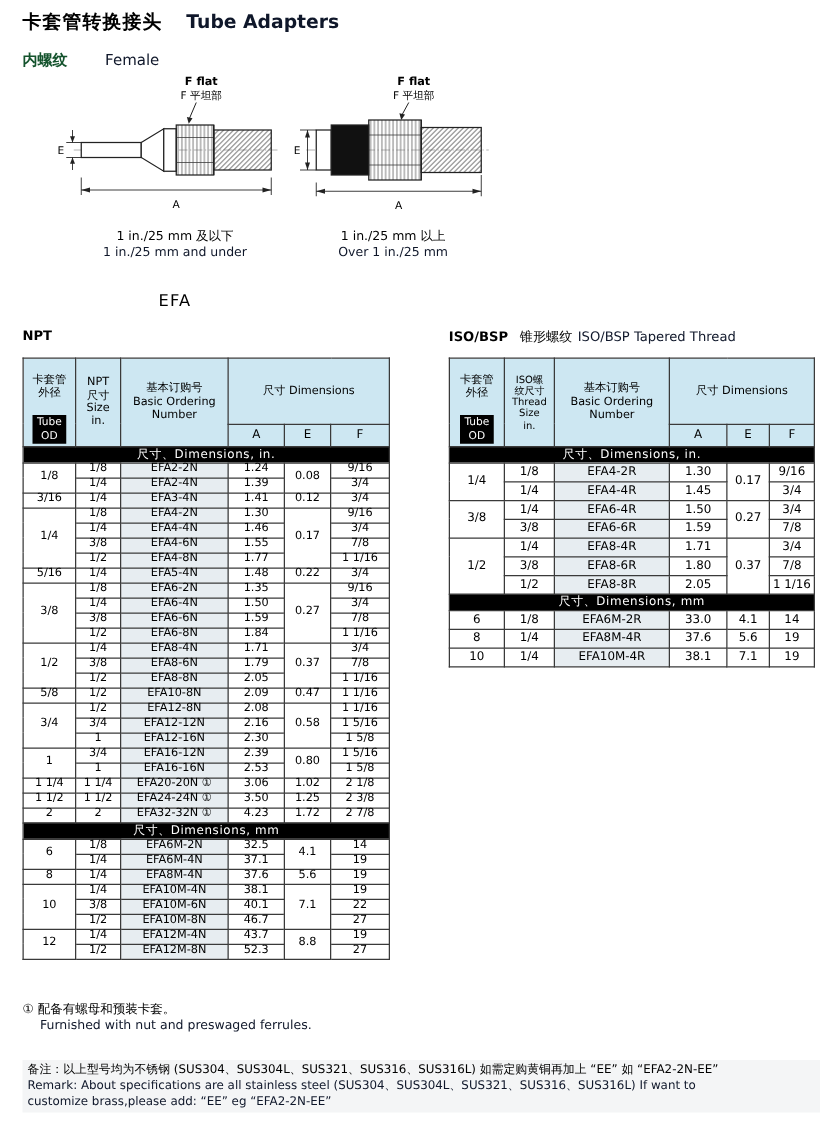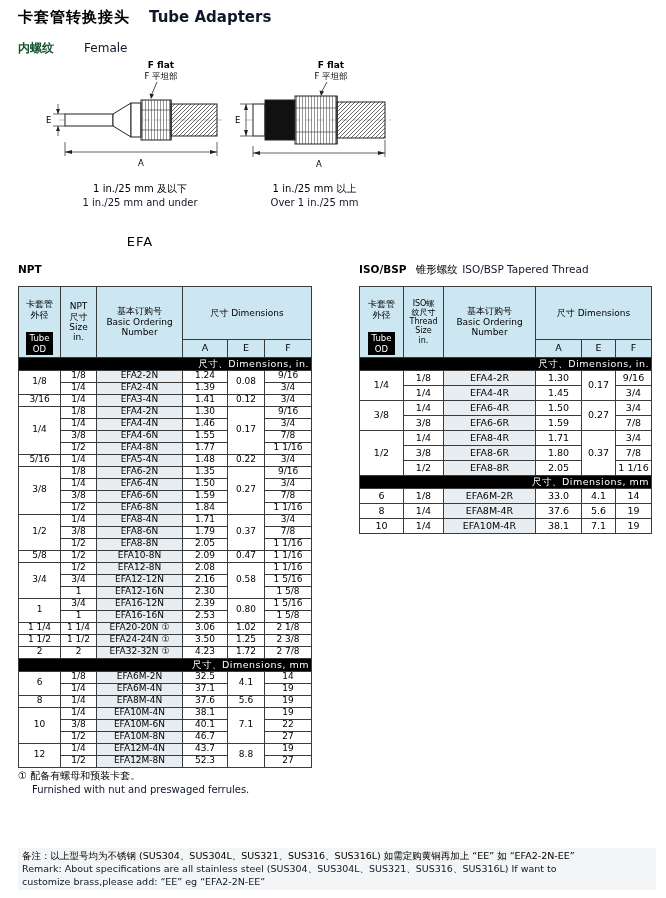--- a/index.html
+++ b/index.html
@@ -36,24 +36,24 @@
   thead th { background:#cde7f2; font-weight:normal; font-size:9px; line-height:1.15;
              white-space:pre-line; padding:2px 1px; }
   thead tr:first-child th { height:46px; }
   thead tr:last-child th { height:14px; font-size:9.5px; }
   .iso thead th.c2 { font-size:8px; }
   .revbox { display:inline-block; background:#000; color:#fff; font-size:8.5px;
             line-height:1.2; padding:1px 4px; margin-top:2px; white-space:pre-line; }
   .hz { display:block; white-space:pre-line; }
   .npt td { height:12px; font-size:9px; line-height:1.1; padding:0 2px; }
   .iso td { height:15px; font-size:9.5px; line-height:1.1; padding:0 2px; }
-  td.secbar { background:#000; color:#fff; font-size:9.5px; height:13px; letter-spacing:0.5px;text-align:right; }
+  td.secbar { background:#000; color:#fff; font-size:9.5px; height:13px; letter-spacing:0.5px; }
   td.numc { background:#e7edf1; }
 
-  .footnote { position:absolute; left:18px; top:769px; font-size:10px; }
+  .footnote { position:absolute; left:18px; top:800px; font-size:10px; }
   .footnote .fn-en { margin-left:14px; margin-top:1px; }
   .remark { position:absolute; left:18px; top:848px; width:638px; font-size:9.5px;
             line-height:1.35; background:#f4f5f6; padding:2px 4px; }
 
   svg text { font-family:"DejaVu Sans","Liberation Sans",sans-serif; }
 </style>
 </head>
 <body>
 
 <div class="page">

